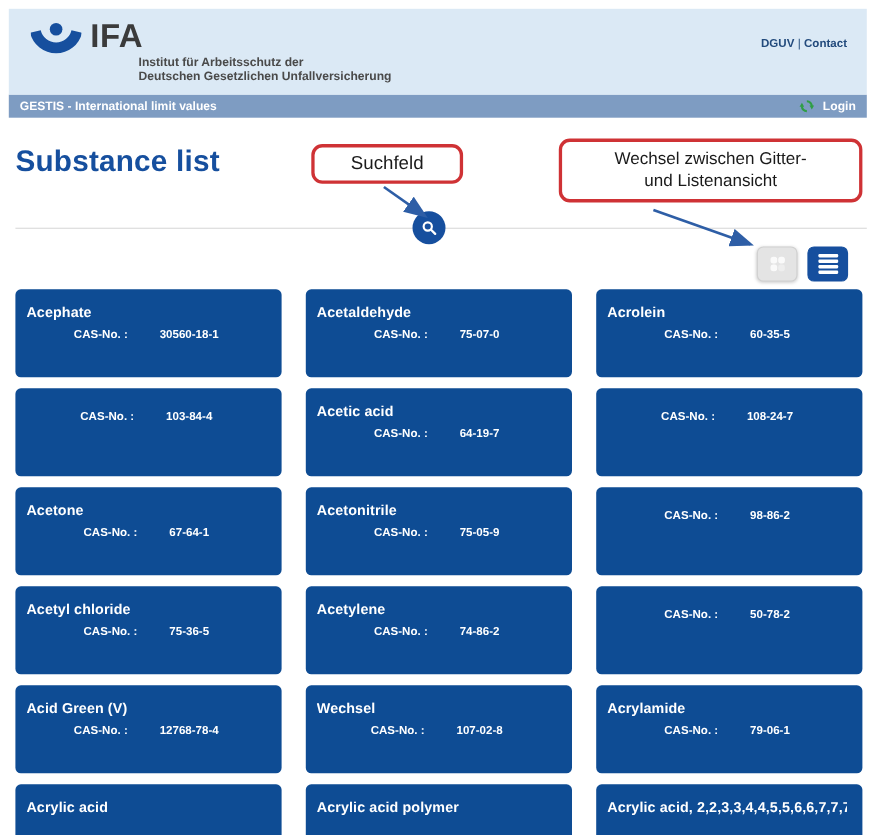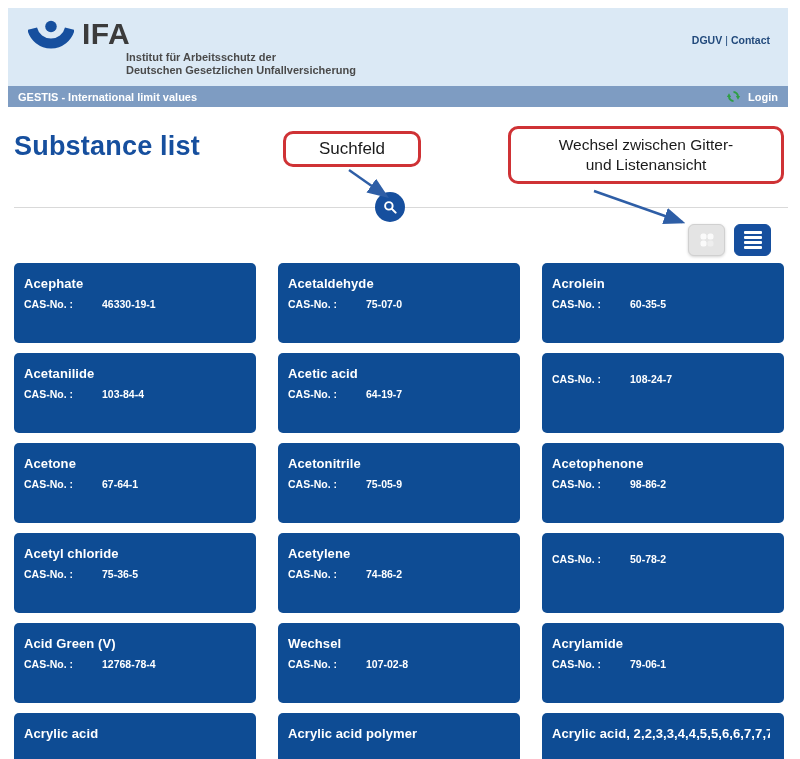--- a/index.html
+++ b/index.html
@@ -115,21 +115,21 @@
     border-radius: 5px;
     padding: 13px 14px 0 10px;
     color: #ffffff;
     cursor: pointer;
     overflow: hidden;
   }
   .card .name {
     font-size: 13px; font-weight: bold; white-space: nowrap; overflow: hidden;
     letter-spacing: 0.1px;
   }
-  .card .cas-row { margin-top: 7px; font-size: 10.5px; font-weight: bold; display: flex; }
+  .card .cas-row { margin-top: 7px; font-size: 10.5px; font-weight: bold; display: flex; justify-content: center; }
   .card .cas-label { width: 78px; }
   .cas-hidden { visibility: hidden; }
 </style>
 </head>
 <body>
 
 <div class="frame">
 
   <div class="site-header">
     <div class="logo-wrap">
@@ -209,42 +209,41 @@
     </defs>
     <line x1="341" y1="162" x2="378" y2="188" stroke="#2e5ea6" stroke-width="2.4" marker-end="url(#ah)"></line>
     <line x1="586" y1="183" x2="674" y2="214" stroke="#2e5ea6" stroke-width="2.4" marker-end="url(#ah)"></line>
   </svg>
 
   <div class="substance-grid">
   <div class="card">
     <div class="name">Acephate</div>
     <div class="cas-row">
       <span class="cas-label">CAS-No. :</span>
-      <span class="cas-value">46330-19-1</span>
+      <span class="cas-value">30560-18-1</span>
     </div>
   </div>
 
   <div class="card">
     <div class="name">Acetaldehyde</div>
     <div class="cas-row">
       <span class="cas-label">CAS-No. :</span>
       <span class="cas-value">75-07-0</span>
     </div>
   </div>
 
   <div class="card">
     <div class="name">Acrolein</div>
     <div class="cas-row">
       <span class="cas-label">CAS-No. :</span>
       <span class="cas-value">60-35-5</span>
     </div>
   </div>
 
   <div class="card">
-    <div class="name">Acetanilide</div>
     <div class="cas-row">
       <span class="cas-label">CAS-No. :</span>
       <span class="cas-value">103-84-4</span>
     </div>
   </div>
 
   <div class="card">
     <div class="name">Acetic acid</div>
     <div class="cas-row">
       <span class="cas-label">CAS-No. :</span>
@@ -269,21 +268,20 @@
 
   <div class="card">
     <div class="name">Acetonitrile</div>
     <div class="cas-row">
       <span class="cas-label">CAS-No. :</span>
       <span class="cas-value">75-05-9</span>
     </div>
   </div>
 
   <div class="card">
-    <div class="name">Acetophenone</div>
     <div class="cas-row">
       <span class="cas-label">CAS-No. :</span>
       <span class="cas-value">98-86-2</span>
     </div>
   </div>
 
   <div class="card">
     <div class="name">Acetyl chloride</div>
     <div class="cas-row">
       <span class="cas-label">CAS-No. :</span>

